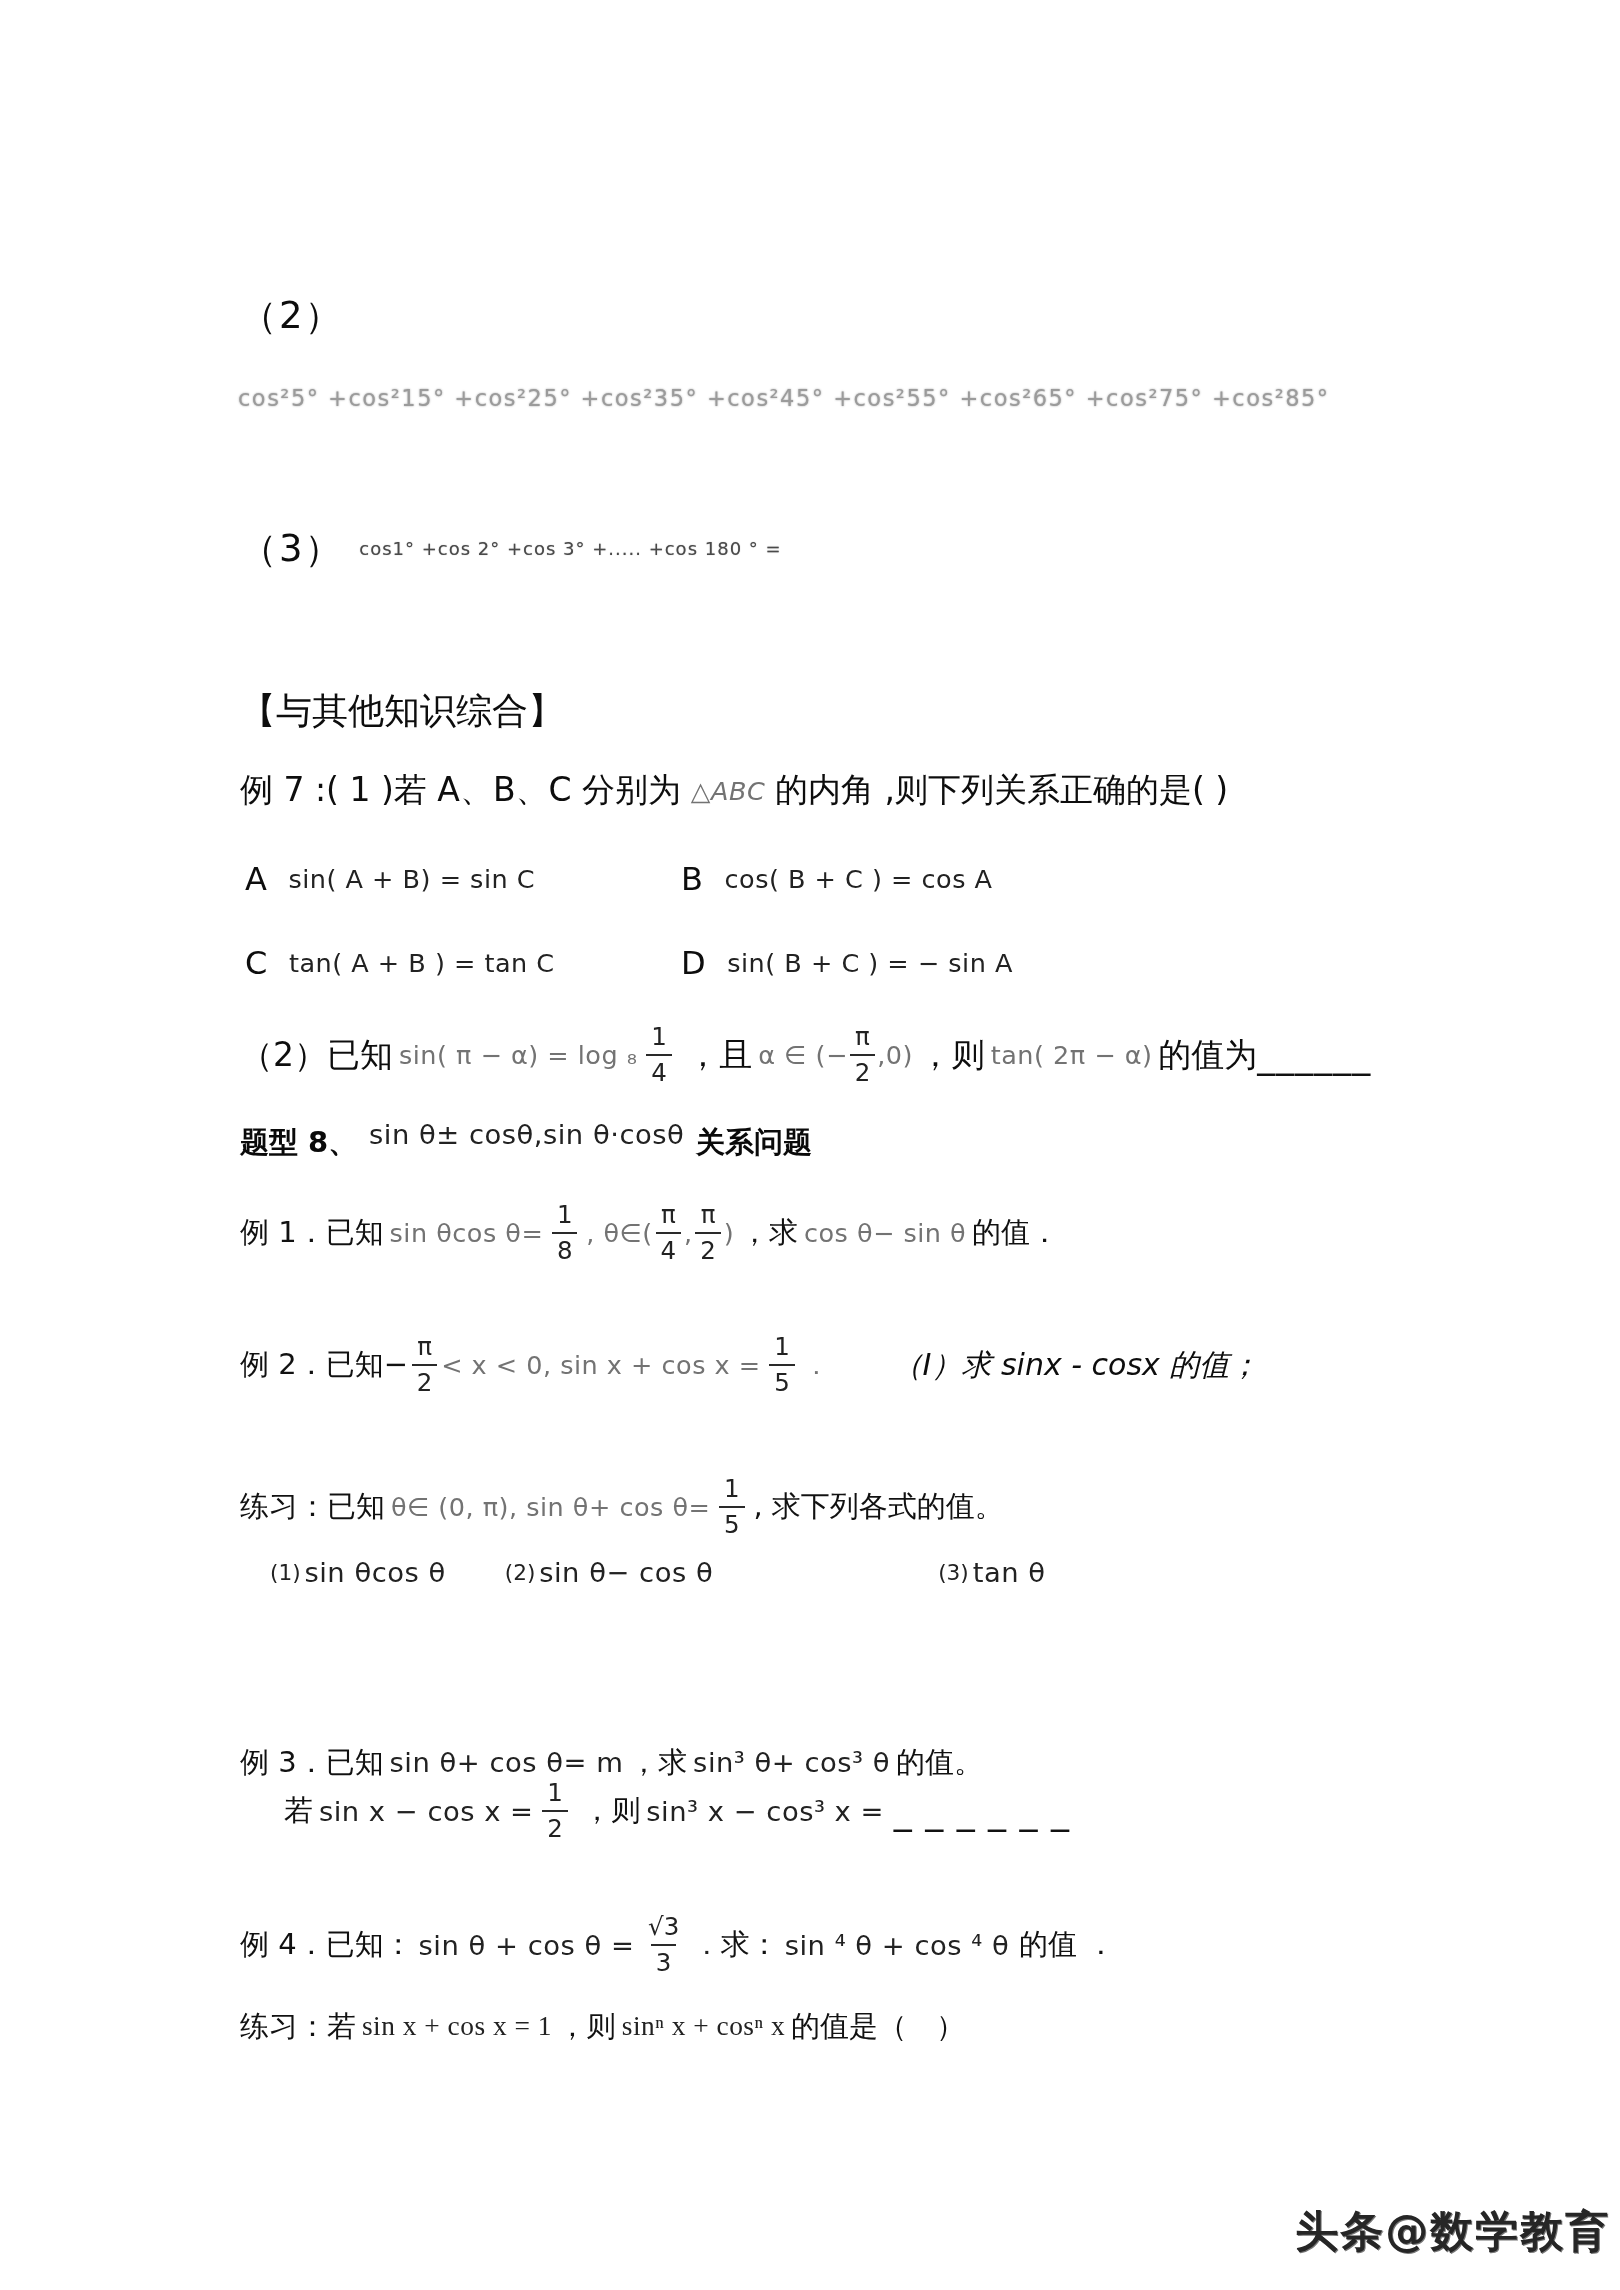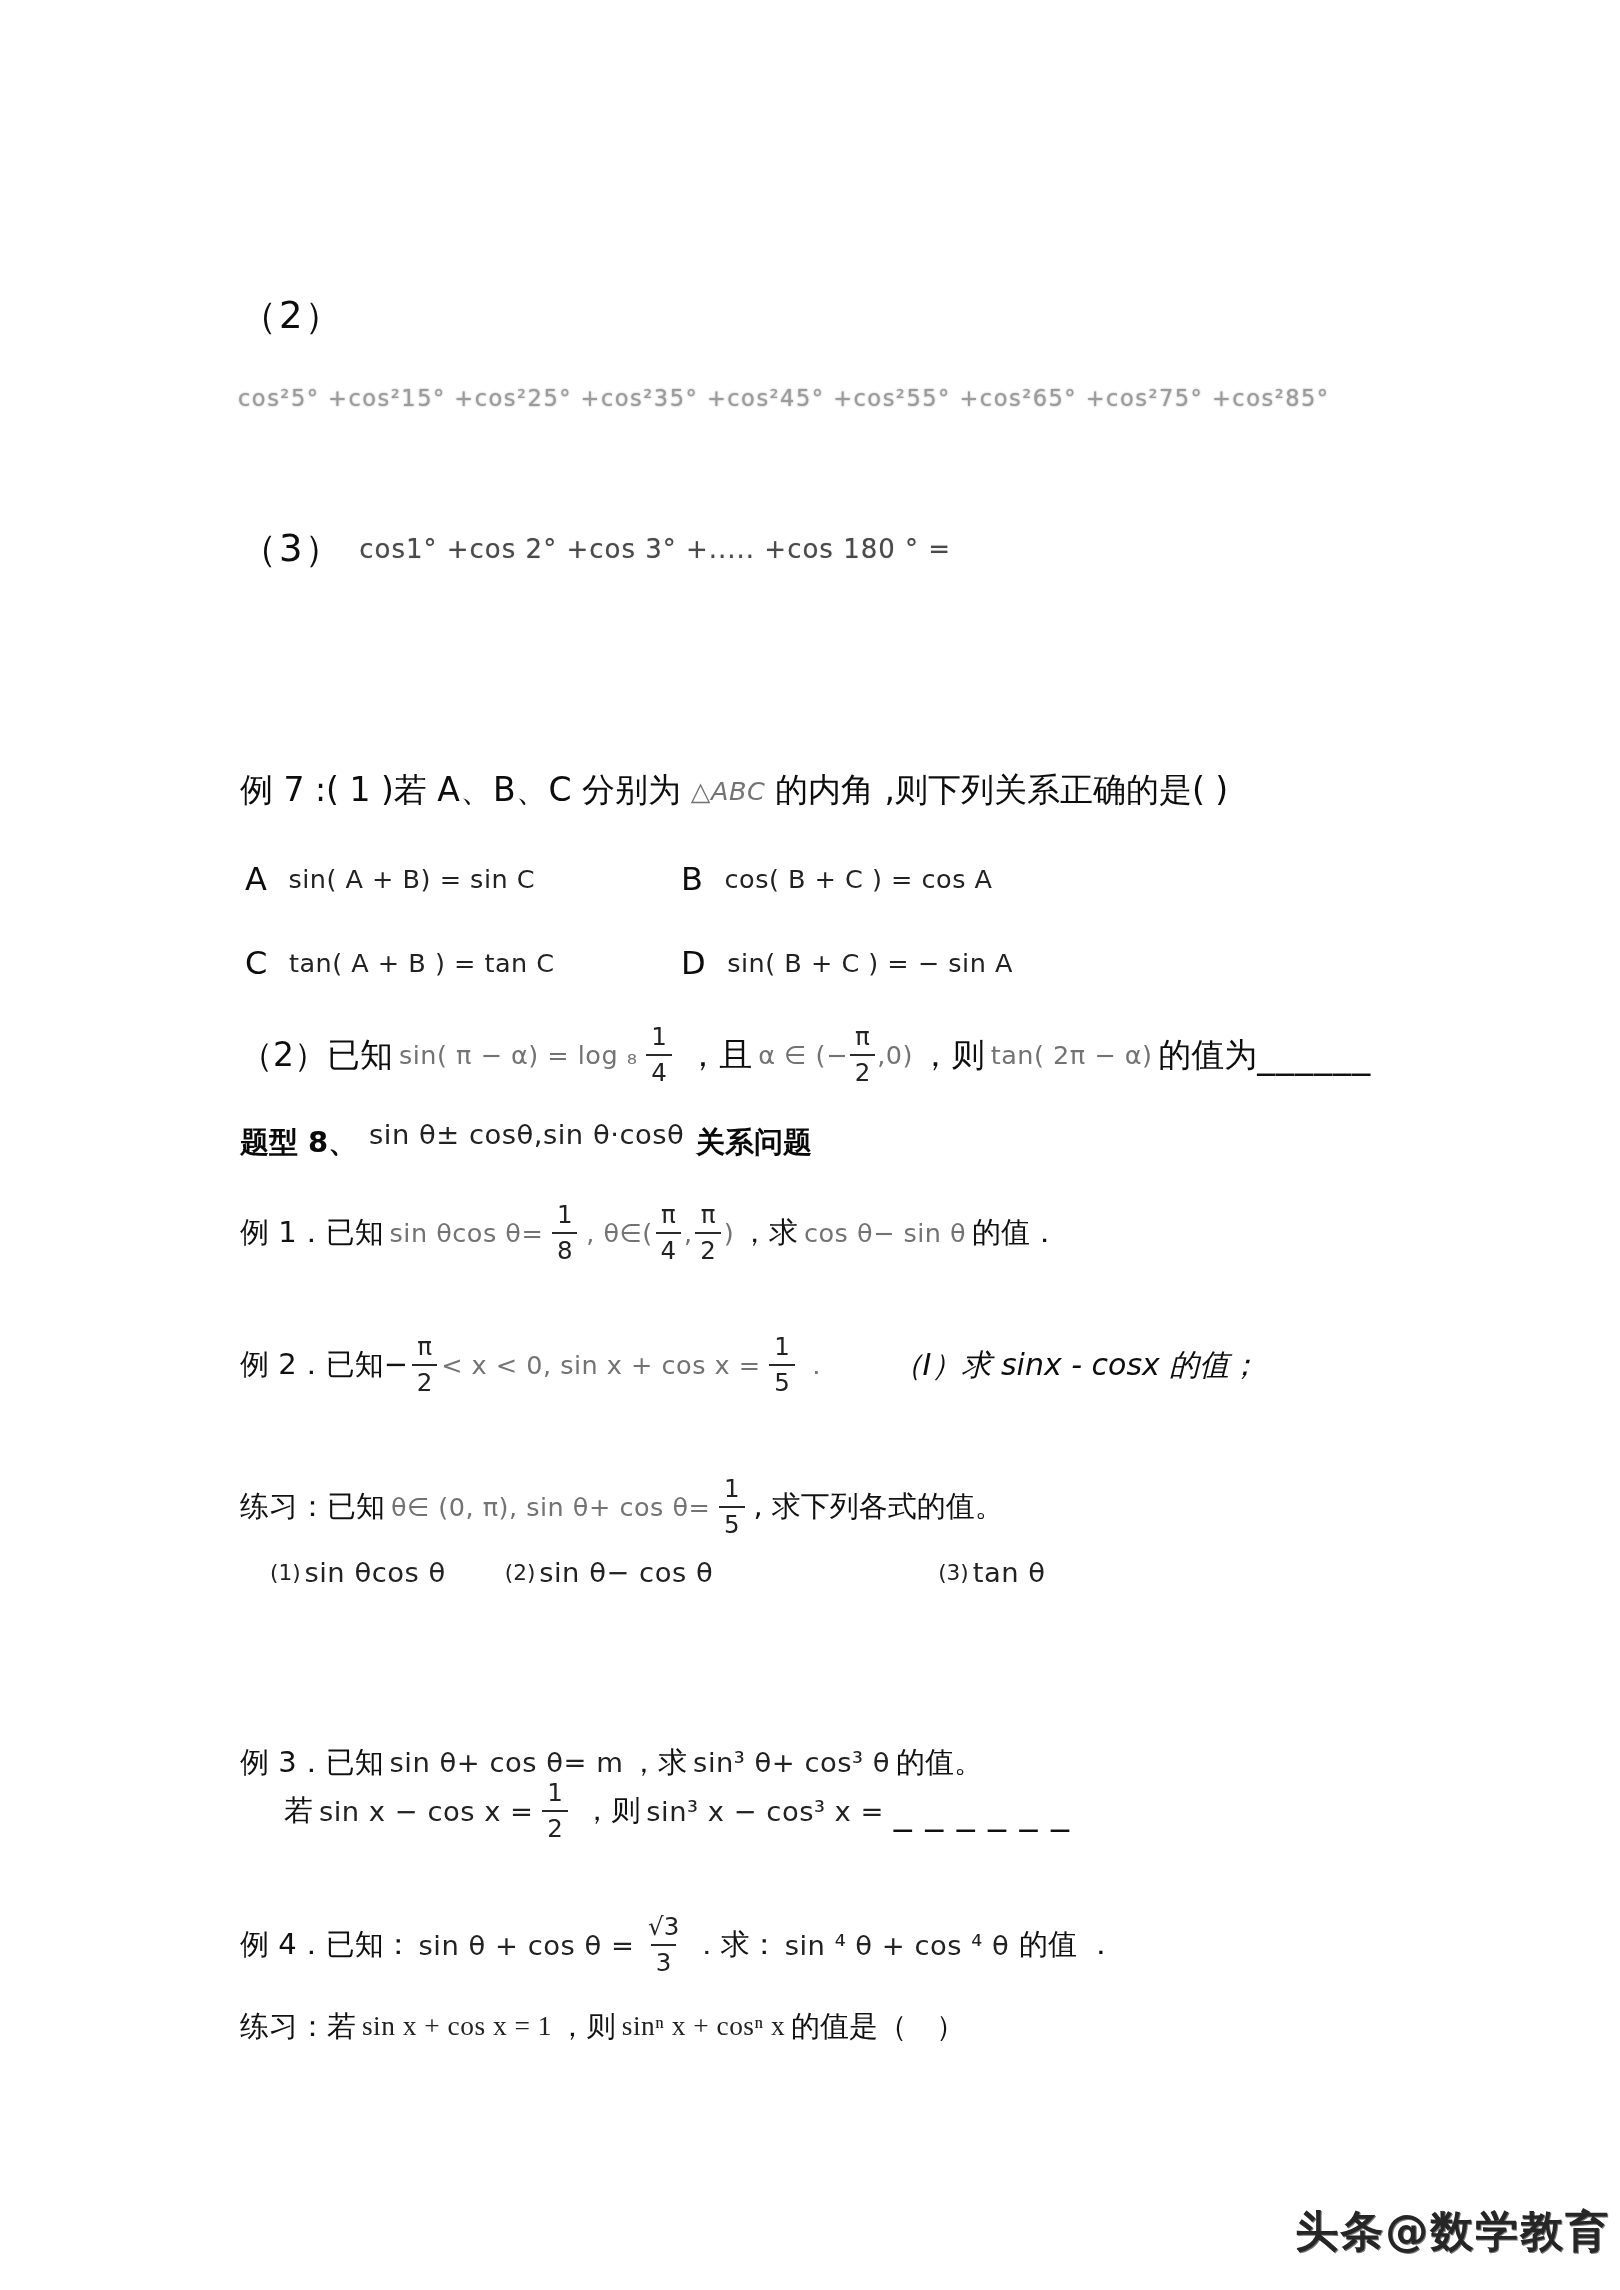--- a/index.html
+++ b/index.html
@@ -13,21 +13,21 @@
     overflow:hidden;
   }
   .row { position:absolute; display:flex; align-items:center; white-space:nowrap; }
   .cn      { font-size:29px; color:#111; }
   .cn-big  { font-size:33px; color:#0d0d0d; }
   .cn-bold { font-size:29px; font-weight:bold; color:#0a0a0a; }
   .label-big { font-size:37px; color:#0d0d0d; letter-spacing:2px; }
   .math    { font-size:25.5px; color:#737373; letter-spacing:0.5px; }
   .math-lg { font-size:27.4px; color:#222; letter-spacing:0.5px; }
   .faded   { color:#9b9b9b; text-shadow:0 0 2px rgba(150,150,150,0.9); font-size:22.5px; letter-spacing:1.5px; }
-  .faded3  { color:#4a4a4a; text-shadow:0 0 1px rgba(90,90,90,0.6); font-size:26px; letter-spacing:1px; }
+  .faded3  { color:#4a4a4a; text-shadow:0 0 1px rgba(90,90,90,0.6); font-size:18px; letter-spacing:1px; }
   .frac {
     display:inline-flex; flex-direction:column; align-items:center;
     line-height:1.05; margin:0 8.8px; font-size:24.5px; color:#222;
   }
   .frac .num { padding:0 4.9px 3.9px; }
   .frac .den { border-top:2px solid #2a2a2a; padding:3.9px 4.9px 0; }
   .opt { display:flex; align-items:center; }
   .opt-letter { font-size:32px; color:#0d0d0d; }
   .opt-math   { font-size:25.5px; color:#222; margin-left:21.6px; letter-spacing:0.5px; }
   .sp10 { margin-left:9.8px; } .sp16 { margin-left:15.7px; } .sp6 { margin-left:5.9px; }
@@ -51,20 +51,23 @@
 
   <div class="row" style="left:238px; top:378px; height:39px;">
     <span class="faded">cos²5° +cos²15° +cos²25° +cos²35° +cos²45° +cos²55° +cos²65° +cos²75° +cos²85°</span>
   </div>
 
   <div class="row" style="left:240px; top:522px; height:53px;">
     <span class="label-big">（3）</span>
     <span class="faded3 sp16">cos1° +cos 2° +cos 3° +..... +cos 180 ° =</span>
   </div>
 
+  <div class="row" style="left:240px; top:686px; height:51px;">
+    <span class="cn-big" style="font-size:36px;">【与其他知识综合】</span>
+  </div>
 
   <div class="row" style="left:240px; top:766px; height:49px;">
     <span class="cn-big">例 7 :( 1 )若 A、B、C 分别为</span>
     <span class="math sp10" style="font-style:italic;">△ABC</span>
     <span class="cn-big sp10">的内角 ,则下列关系正确的是(        )</span>
   </div>
 
   <div class="row" style="left:245px; top:855px; height:47px;">
     <div class="opt" style="width:436px;">
       <span class="opt-letter">A</span>

